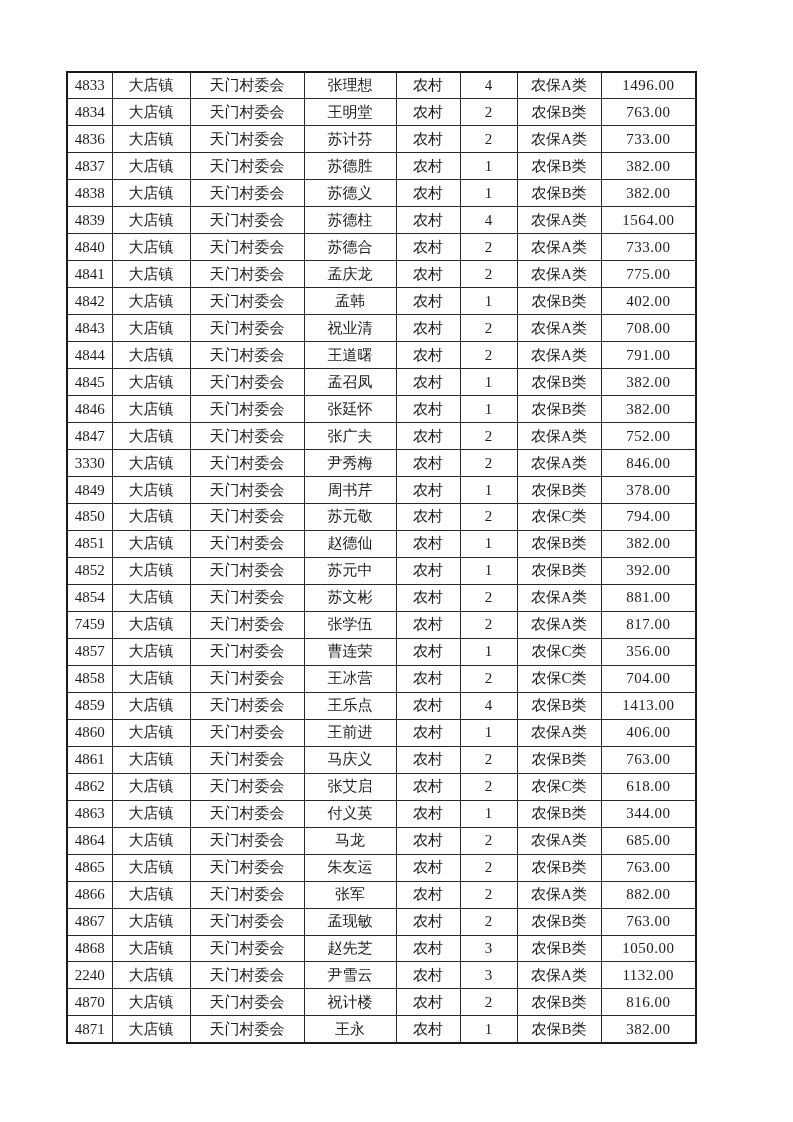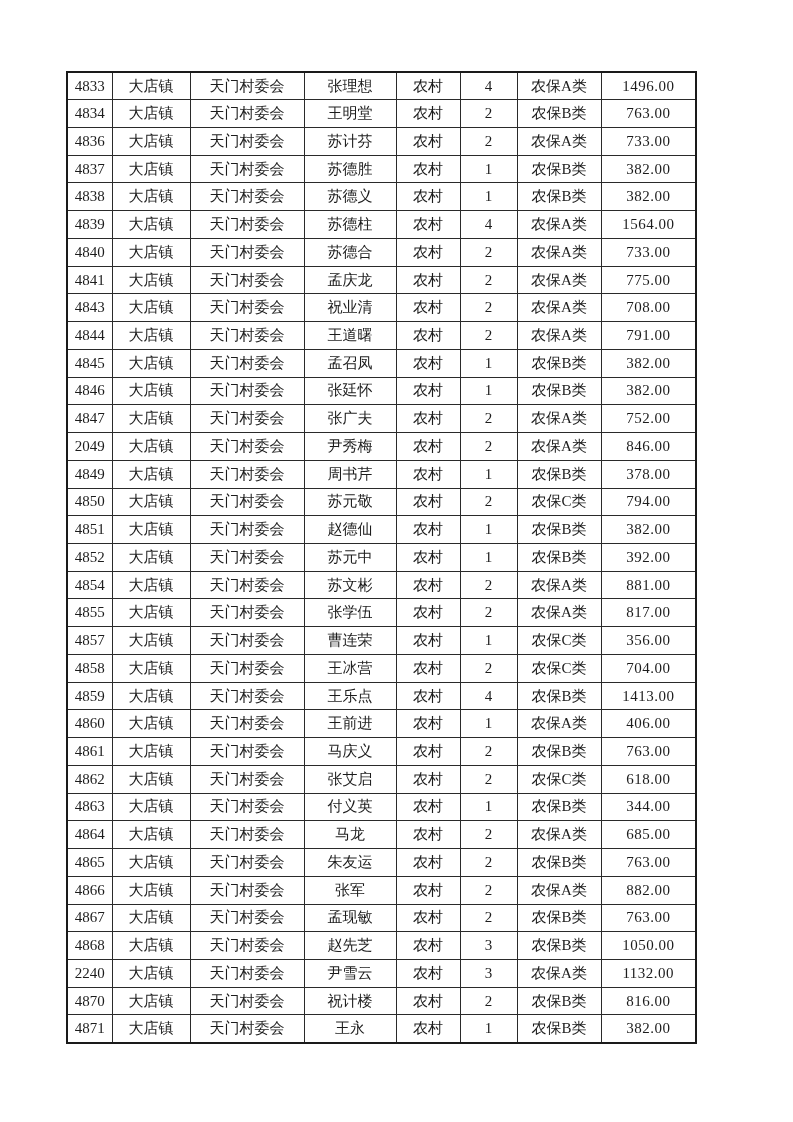--- a/index.html
+++ b/index.html
@@ -130,20 +130,30 @@
           <td class="col-serial">4841</td>
           <td class="col-town">大店镇</td>
           <td class="col-village">天门村委会</td>
           <td class="col-name">孟庆龙</td>
           <td class="col-type">农村</td>
           <td class="col-count">2</td>
           <td class="col-category">农保A类</td>
           <td class="col-amount">775.00</td>
         </tr>
         <tr>
+          <td class="col-serial">4842</td>
+          <td class="col-town">大店镇</td>
+          <td class="col-village">天门村委会</td>
+          <td class="col-name">孟韩</td>
+          <td class="col-type">农村</td>
+          <td class="col-count">1</td>
+          <td class="col-category">农保B类</td>
+          <td class="col-amount">402.00</td>
+        </tr>
+        <tr>
           <td class="col-serial">4843</td>
           <td class="col-town">大店镇</td>
           <td class="col-village">天门村委会</td>
           <td class="col-name">祝业清</td>
           <td class="col-type">农村</td>
           <td class="col-count">2</td>
           <td class="col-category">农保A类</td>
           <td class="col-amount">708.00</td>
         </tr>
         <tr>
@@ -180,21 +190,21 @@
           <td class="col-serial">4847</td>
           <td class="col-town">大店镇</td>
           <td class="col-village">天门村委会</td>
           <td class="col-name">张广夫</td>
           <td class="col-type">农村</td>
           <td class="col-count">2</td>
           <td class="col-category">农保A类</td>
           <td class="col-amount">752.00</td>
         </tr>
         <tr>
-          <td class="col-serial">2049</td>
+          <td class="col-serial">3330</td>
           <td class="col-town">大店镇</td>
           <td class="col-village">天门村委会</td>
           <td class="col-name">尹秀梅</td>
           <td class="col-type">农村</td>
           <td class="col-count">2</td>
           <td class="col-category">农保A类</td>
           <td class="col-amount">846.00</td>
         </tr>
         <tr>
           <td class="col-serial">4849</td>
@@ -240,21 +250,21 @@
           <td class="col-serial">4854</td>
           <td class="col-town">大店镇</td>
           <td class="col-village">天门村委会</td>
           <td class="col-name">苏文彬</td>
           <td class="col-type">农村</td>
           <td class="col-count">2</td>
           <td class="col-category">农保A类</td>
           <td class="col-amount">881.00</td>
         </tr>
         <tr>
-          <td class="col-serial">4855</td>
+          <td class="col-serial">7459</td>
           <td class="col-town">大店镇</td>
           <td class="col-village">天门村委会</td>
           <td class="col-name">张学伍</td>
           <td class="col-type">农村</td>
           <td class="col-count">2</td>
           <td class="col-category">农保A类</td>
           <td class="col-amount">817.00</td>
         </tr>
         <tr>
           <td class="col-serial">4857</td>

